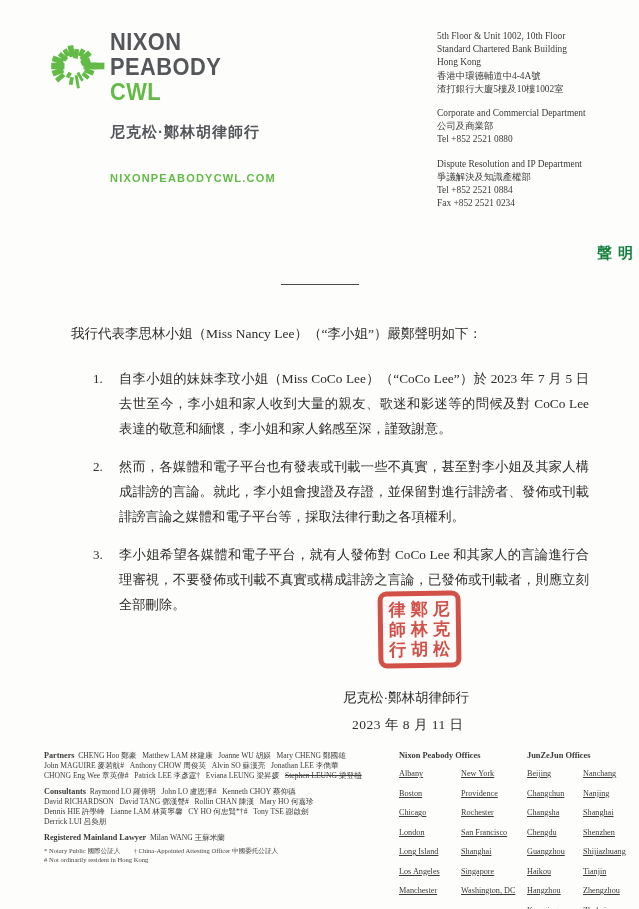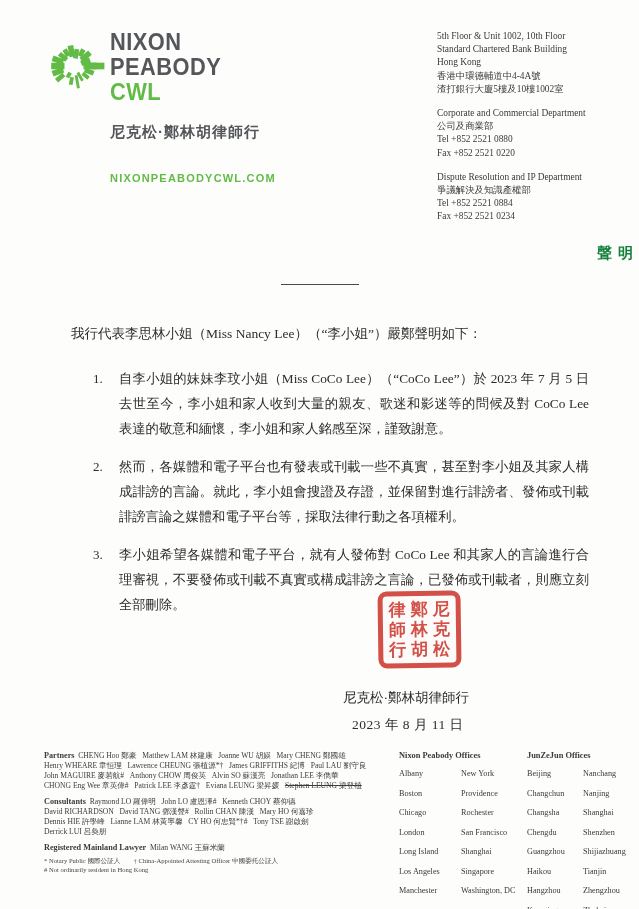--- a/index.html
+++ b/index.html
@@ -74,21 +74,21 @@
     position:absolute;left:44px;top:751px;width:352px;
     font-size:7.6px;line-height:10px;color:#3b3b3b;
   }
   .foot-left b{font-size:8.2px;}
   .names{white-space:pre-wrap;}
   .struck{text-decoration:line-through;}
   .block-gap{margin-top:6px;}
   .footnotes{margin-top:4px;font-size:6.6px;line-height:8.6px;color:#454545;white-space:pre-wrap;}
   .offices{position:absolute;top:751px;font-size:8.2px;color:#3a3a3a;}
   .offices .o-title{font-weight:bold;font-size:8.4px;margin-bottom:9px;}
-  .o-row{display:flex;margin-bottom:10.5px;}
+  .o-row{display:flex;margin-bottom:10.5px;text-decoration:underline;}
   .np{left:399px;width:128px;}
   .np .c1{width:62px;flex:0 0 62px;}
   .jzj{left:527px;width:112px;}
   .jzj .c1{width:56px;flex:0 0 56px;}
 </style>
 </head>
 <body>
 
 <div class="page">
 
@@ -129,21 +129,20 @@
   <div class="contact">
     <div>5th Floor &amp; Unit 1002, 10th Floor</div>
     <div>Standard Chartered Bank Building</div>
     <div>Hong Kong</div>
     <div>香港中環德輔道中4-4A號</div>
     <div>渣打銀行大廈5樓及10樓1002室</div>
     <div class="dept">
       <div>Corporate and Commercial Department</div>
       <div>公司及商業部</div>
       <div>Tel   +852 2521 0880</div>
-      <div>Fax  +852 2521 0220</div>
     </div>
     <div class="dept">
       <div>Dispute Resolution and IP Department</div>
       <div>爭議解決及知識產權部</div>
       <div>Tel   +852 2521 0884</div>
       <div>Fax  +852 2521 0234</div>
     </div>
   </div>
 
   <div class="stmt-title">聲明</div>
@@ -179,21 +178,20 @@
     </div>
   </div>
 
   <div class="signature">
     <div>尼克松·鄭林胡律師行</div>
     <div class="date">2023 年 8 月 11 日</div>
   </div>
 
   <div class="foot-left">
     <div class="names"><b>Partners</b><span>  CHENG Hoo 鄭豪   Matthew LAM 林建康   Joanne WU 胡媖   Mary CHENG 鄭國雄</span></div>
-    <div class="names">Henry WHEARE 韋恒理   Lawrence CHEUNG 張植源*†   James GRIFFITHS 紀博   Paul LAU 劉守良</div>
     <div class="names">John MAGUIRE 麥若航#   Anthony CHOW 周俊英   Alvin SO 蘇漢亮   Jonathan LEE 李儁華</div>
     <div class="names"><span>CHONG Eng Wee 章英偉#   Patrick LEE 李彥霆†   Eviana LEUNG 梁昇媛   </span><span class="struck">Stephen LEUNG 梁登植</span></div>
 
     <div class="names block-gap"><b>Consultants</b><span>  Raymond LO 羅偉明   John LO 盧恩澤#   Kenneth CHOY 蔡仰德</span></div>
     <div class="names">David RICHARDSON   David TANG 鄧漢聲#   Rollin CHAN 陳漢   Mary HO 何嘉珍</div>
     <div class="names">Dennis HIE 許學峰   Lianne LAM 林黃寧馨   CY HO 何忠賢*†#   Tony TSE 謝啟劍</div>
     <div class="names">Derrick LUI 呂奐朋</div>
 
     <div class="names block-gap"><b>Registered Mainland Lawyer</b><span>  Milan WANG 王蘇米蘭</span></div>
 

